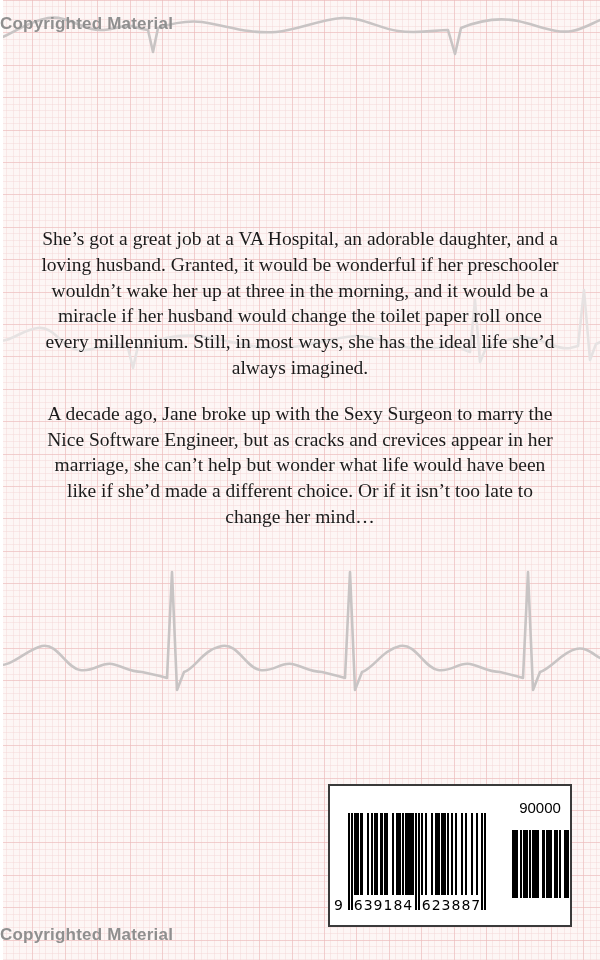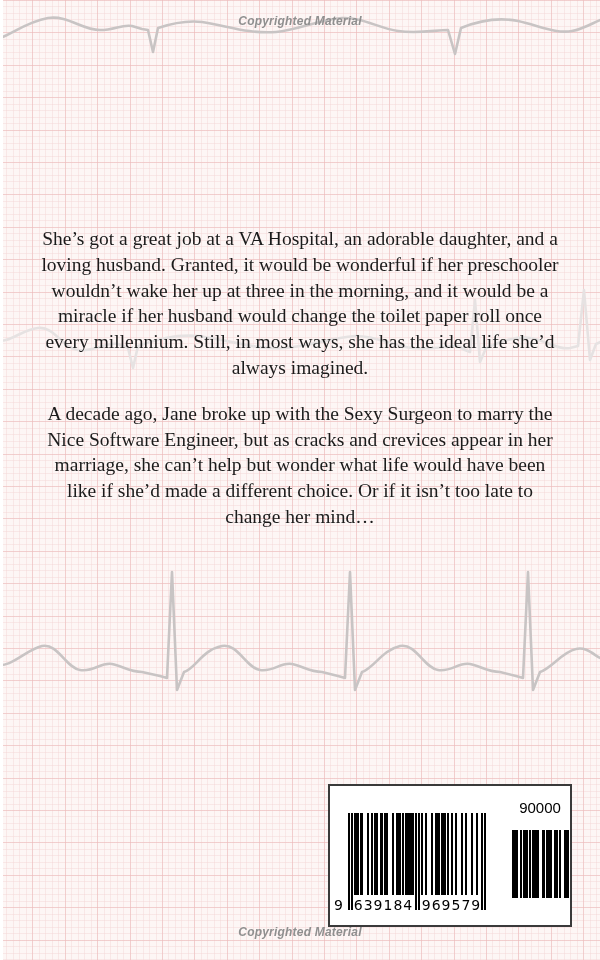--- a/index.html
+++ b/index.html
@@ -9,23 +9,23 @@
     background:
       repeating-linear-gradient(to right, rgba(236,185,185,.55) 0 1px, transparent 1px 32.4px),
       repeating-linear-gradient(to bottom, rgba(236,185,185,.55) 0 1px, transparent 1px 32.4px),
       repeating-linear-gradient(to right, rgba(243,213,213,.45) 0 1px, transparent 1px 6.48px),
       repeating-linear-gradient(to bottom, rgba(243,213,213,.45) 0 1px, transparent 1px 6.48px),
       #fdf6f5;
   }
   .edge-sliver{position:absolute;left:0;top:0;width:3px;height:960px;background:#ffffff;}
   .ekg{position:absolute;left:0;pointer-events:none;}
   .copyright{
-    position:absolute;width:100%;text-align:center;
-    font-family:"Liberation Sans", sans-serif;font-size:12px;font-weight:bold;
-    color:#8f8f8f;letter-spacing:.2px;font-style:italic;
+    position:absolute;width:100%;
+    font-family:"Liberation Sans", sans-serif;font-size:17px;font-weight:bold;
+    color:#8f8f8f;letter-spacing:.2px;
   }
   .copyright.top{top:14px;}
   .copyright.bottom{top:925px;}
   .title{
     position:absolute;top:158px;left:0;width:100%;text-align:center;
     font-family:"DejaVu Serif", serif;font-style:italic;font-weight:bold;
     font-size:38px;color:#db6c72;letter-spacing:1px;
   }
   .blurb{
     position:absolute;top:226px;left:38px;width:524px;
@@ -102,21 +102,21 @@
   <div class="blurb">
     <p>She’s got a great job at a VA Hospital, an adorable daughter, and a loving husband. Granted, it would be wonderful if her preschooler wouldn’t wake her up at three in the morning, and it would be a miracle if her husband would change the toilet paper roll once every millennium. Still, in most ways, she has the ideal life she’d always imagined.</p>
     <p>A decade ago, Jane broke up with the Sexy Surgeon to marry the Nice Software Engineer, but as cracks and crevices appear in her marriage, she can’t help but wonder what life would have been like if she’d made a different choice. Or if it isn’t too late to change her mind…</p>
   </div>
 
   <div class="barcode-box">
 
     <div class="main-barcode" id="main-barcode">
       <div class="bc-digits" style="left:-15px;top:84px;width:12px;">9</div>
       <div class="bc-digits" style="left:5px;top:84px;width:61px;">639184</div>
-      <div class="bc-digits" style="left:73px;top:84px;width:61px;">969579</div>
+      <div class="bc-digits" style="left:73px;top:84px;width:61px;">623887</div>
     <div class="bar" style="left: 0px; width: 2px; height: 97px;"></div>
         <div class="bar" style="left: 2.9px; width: 2px; height: 97px;"></div>
         <div class="bar" style="left: 5.8px; width: 2px; height: 82px;"></div>
         <div class="bar" style="left: 7.25px; width: 2px; height: 82px;"></div>
         <div class="bar" style="left: 8.7px; width: 2px; height: 82px;"></div>
         <div class="bar" style="left: 11.6px; width: 2px; height: 82px;"></div>
         <div class="bar" style="left: 13.05px; width: 2px; height: 82px;"></div>
         <div class="bar" style="left: 18.85px; width: 2px; height: 82px;"></div>
         <div class="bar" style="left: 23.2px; width: 2px; height: 82px;"></div>
         <div class="bar" style="left: 26.1px; width: 2px; height: 82px;"></div>

